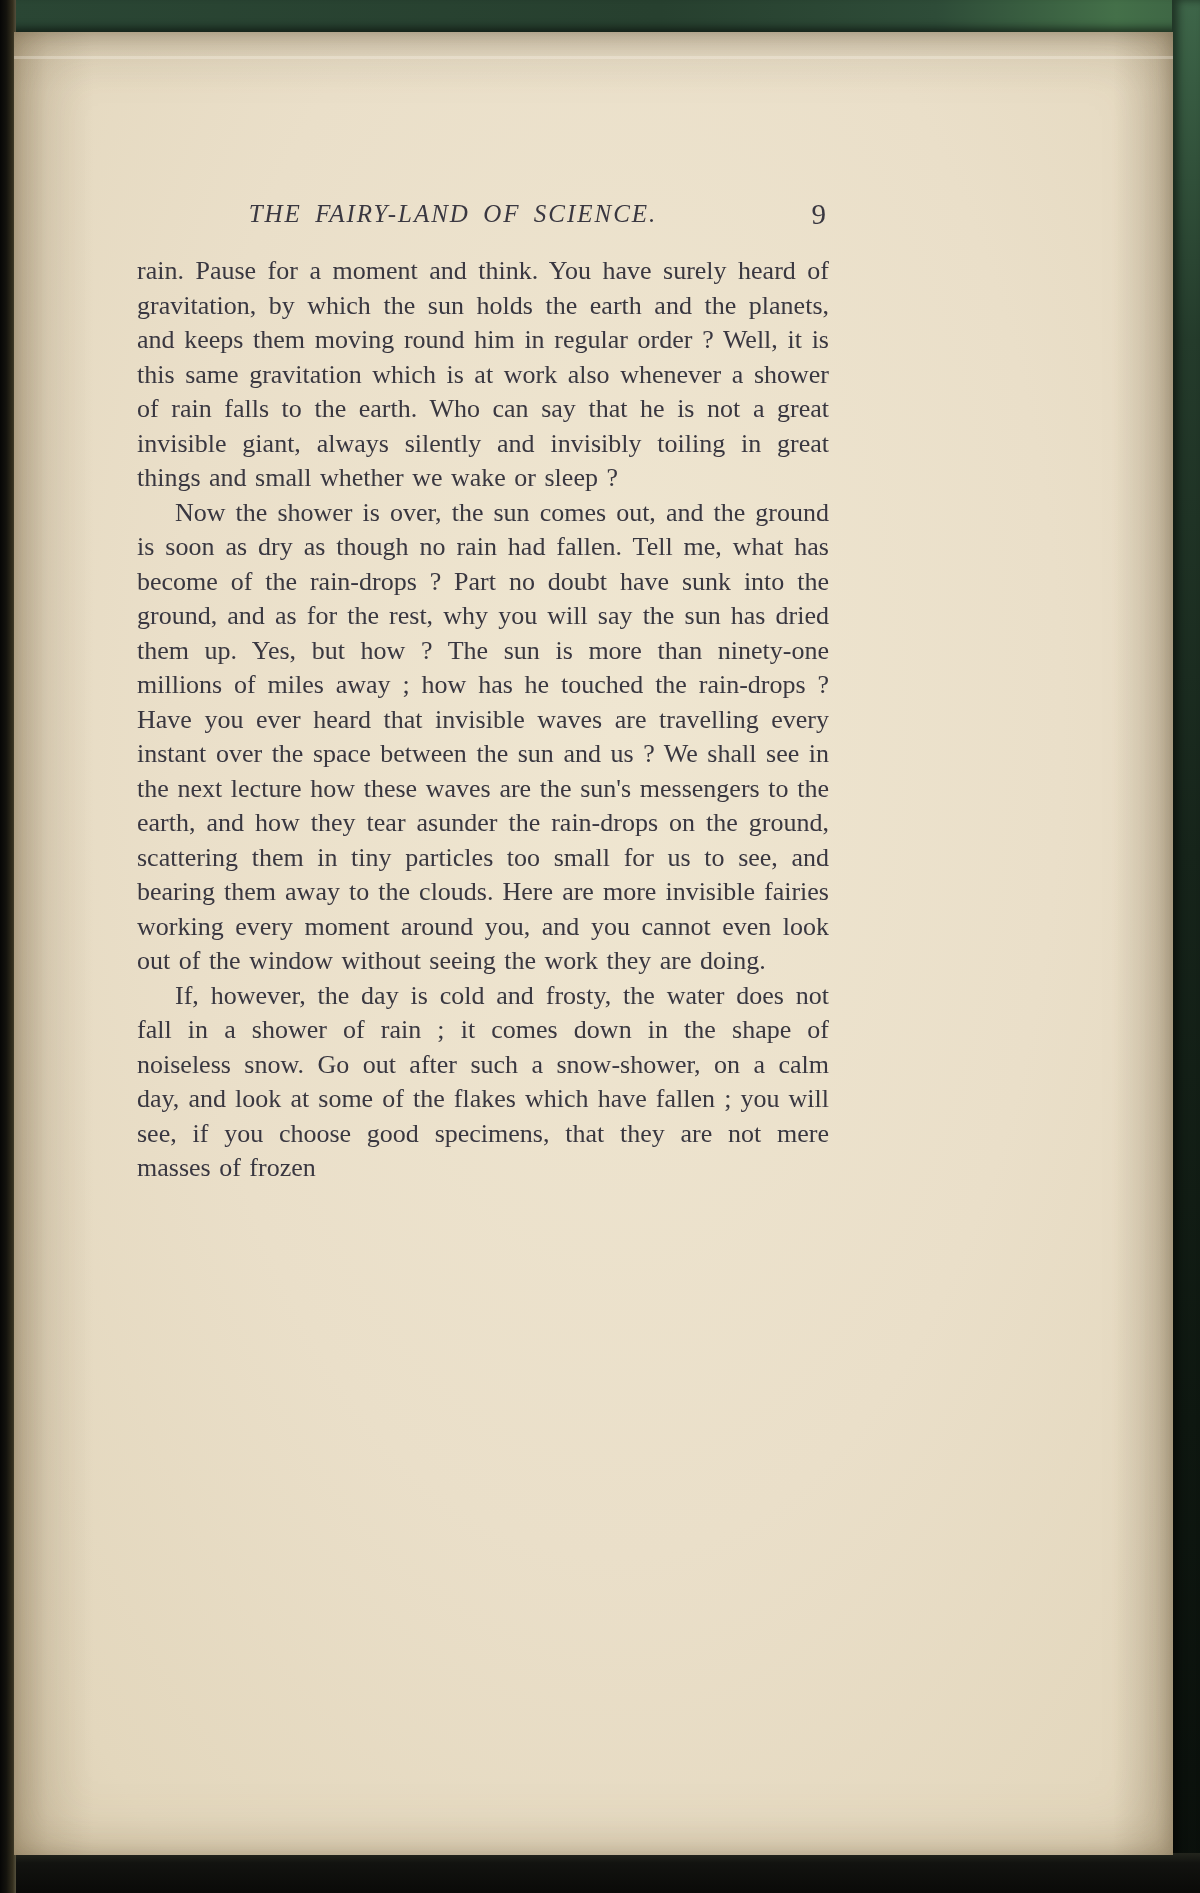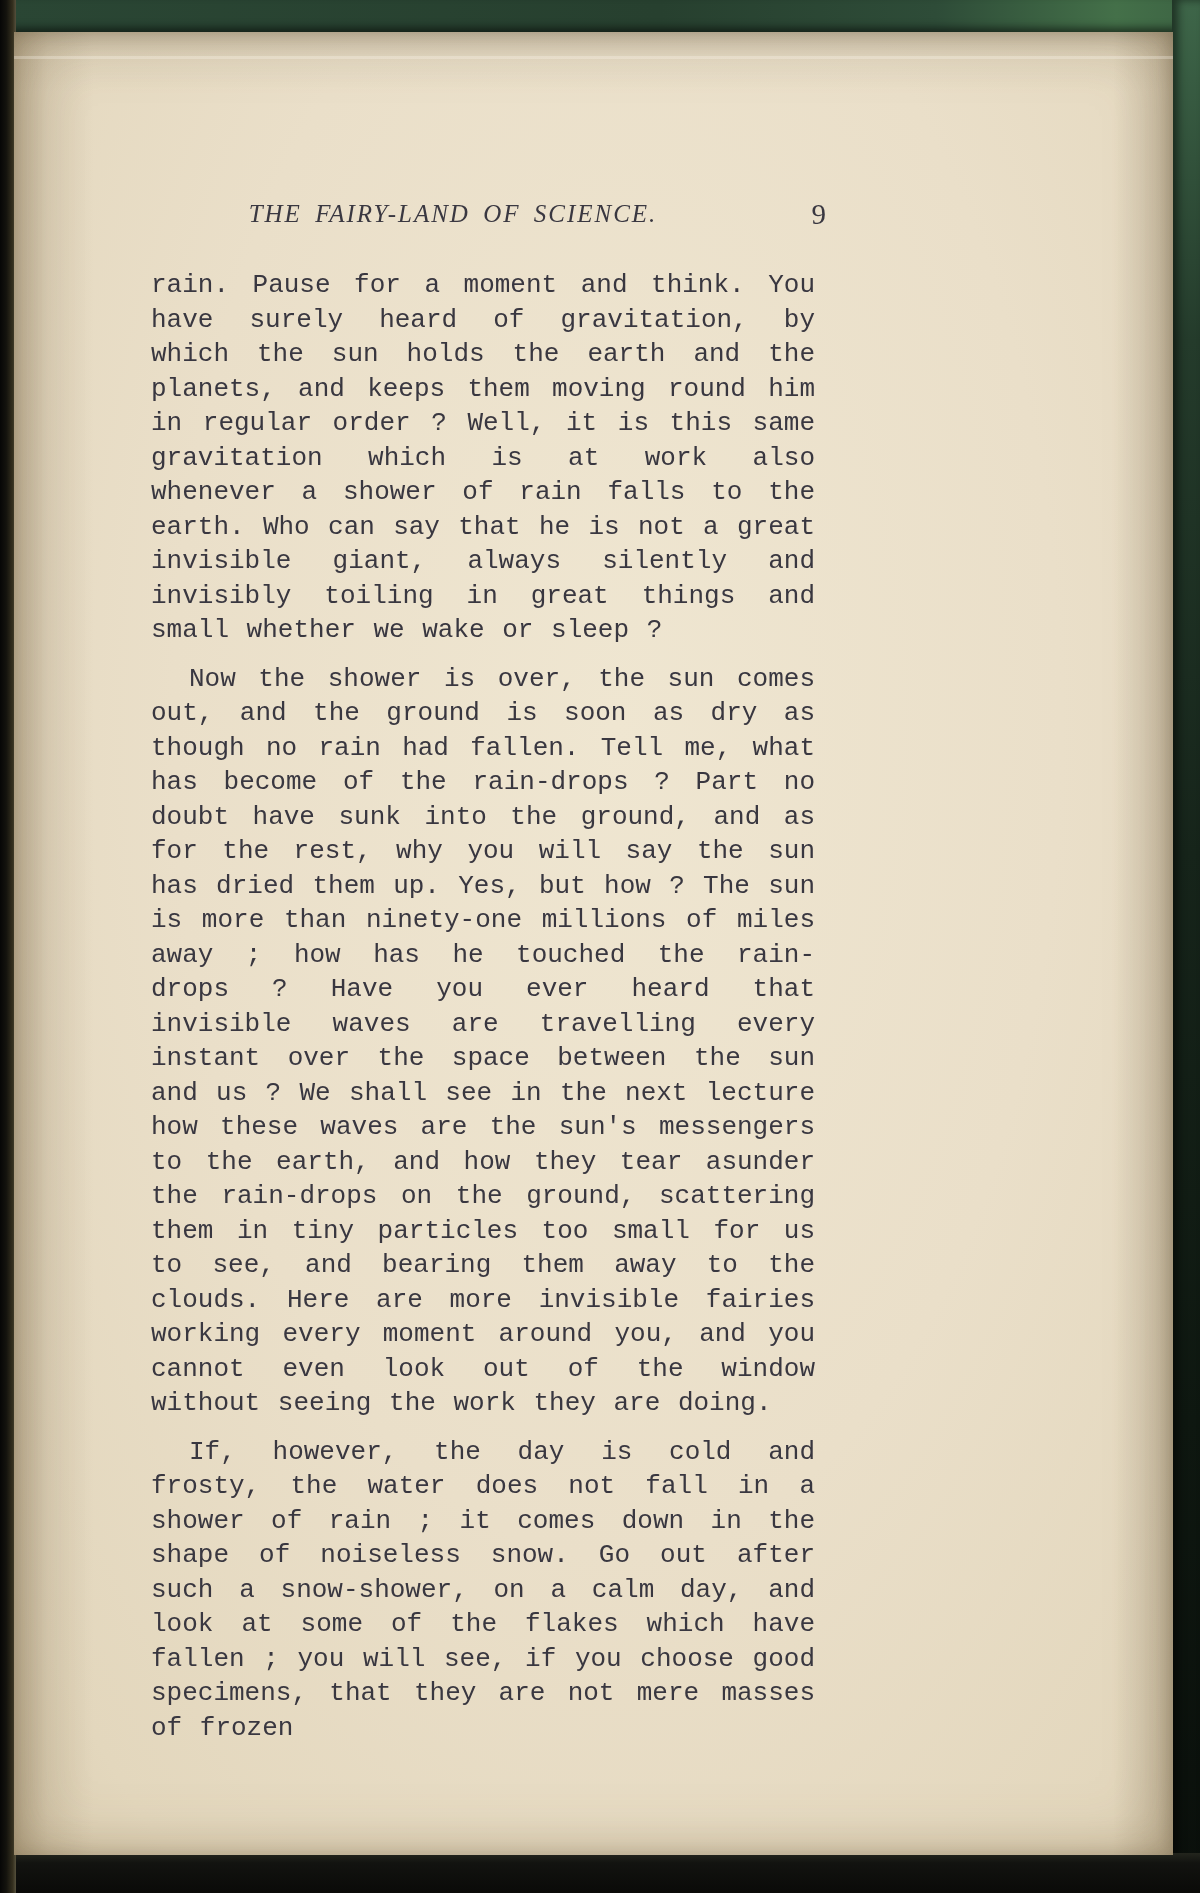--- a/index.html
+++ b/index.html
@@ -79,23 +79,22 @@
   .text-block {
     position: absolute;
     left: 123px; top: 222px; width: 692px;
     color: #393740;
     font-size: 26px;
     line-height: 34.5px;
     text-align: justify;
     word-spacing: 2px;
   }
   .text-block p {
-    margin: 14px;
+    margin: 0;
     padding: 0;
-    font-family: Liberation Mono, monospace;
   }
   .text-block p.indent {
     text-indent: 38px;
   }
 </style>
 </head>
 <body>
 
 <div class="book">
   <div class="edge-top"></div>

